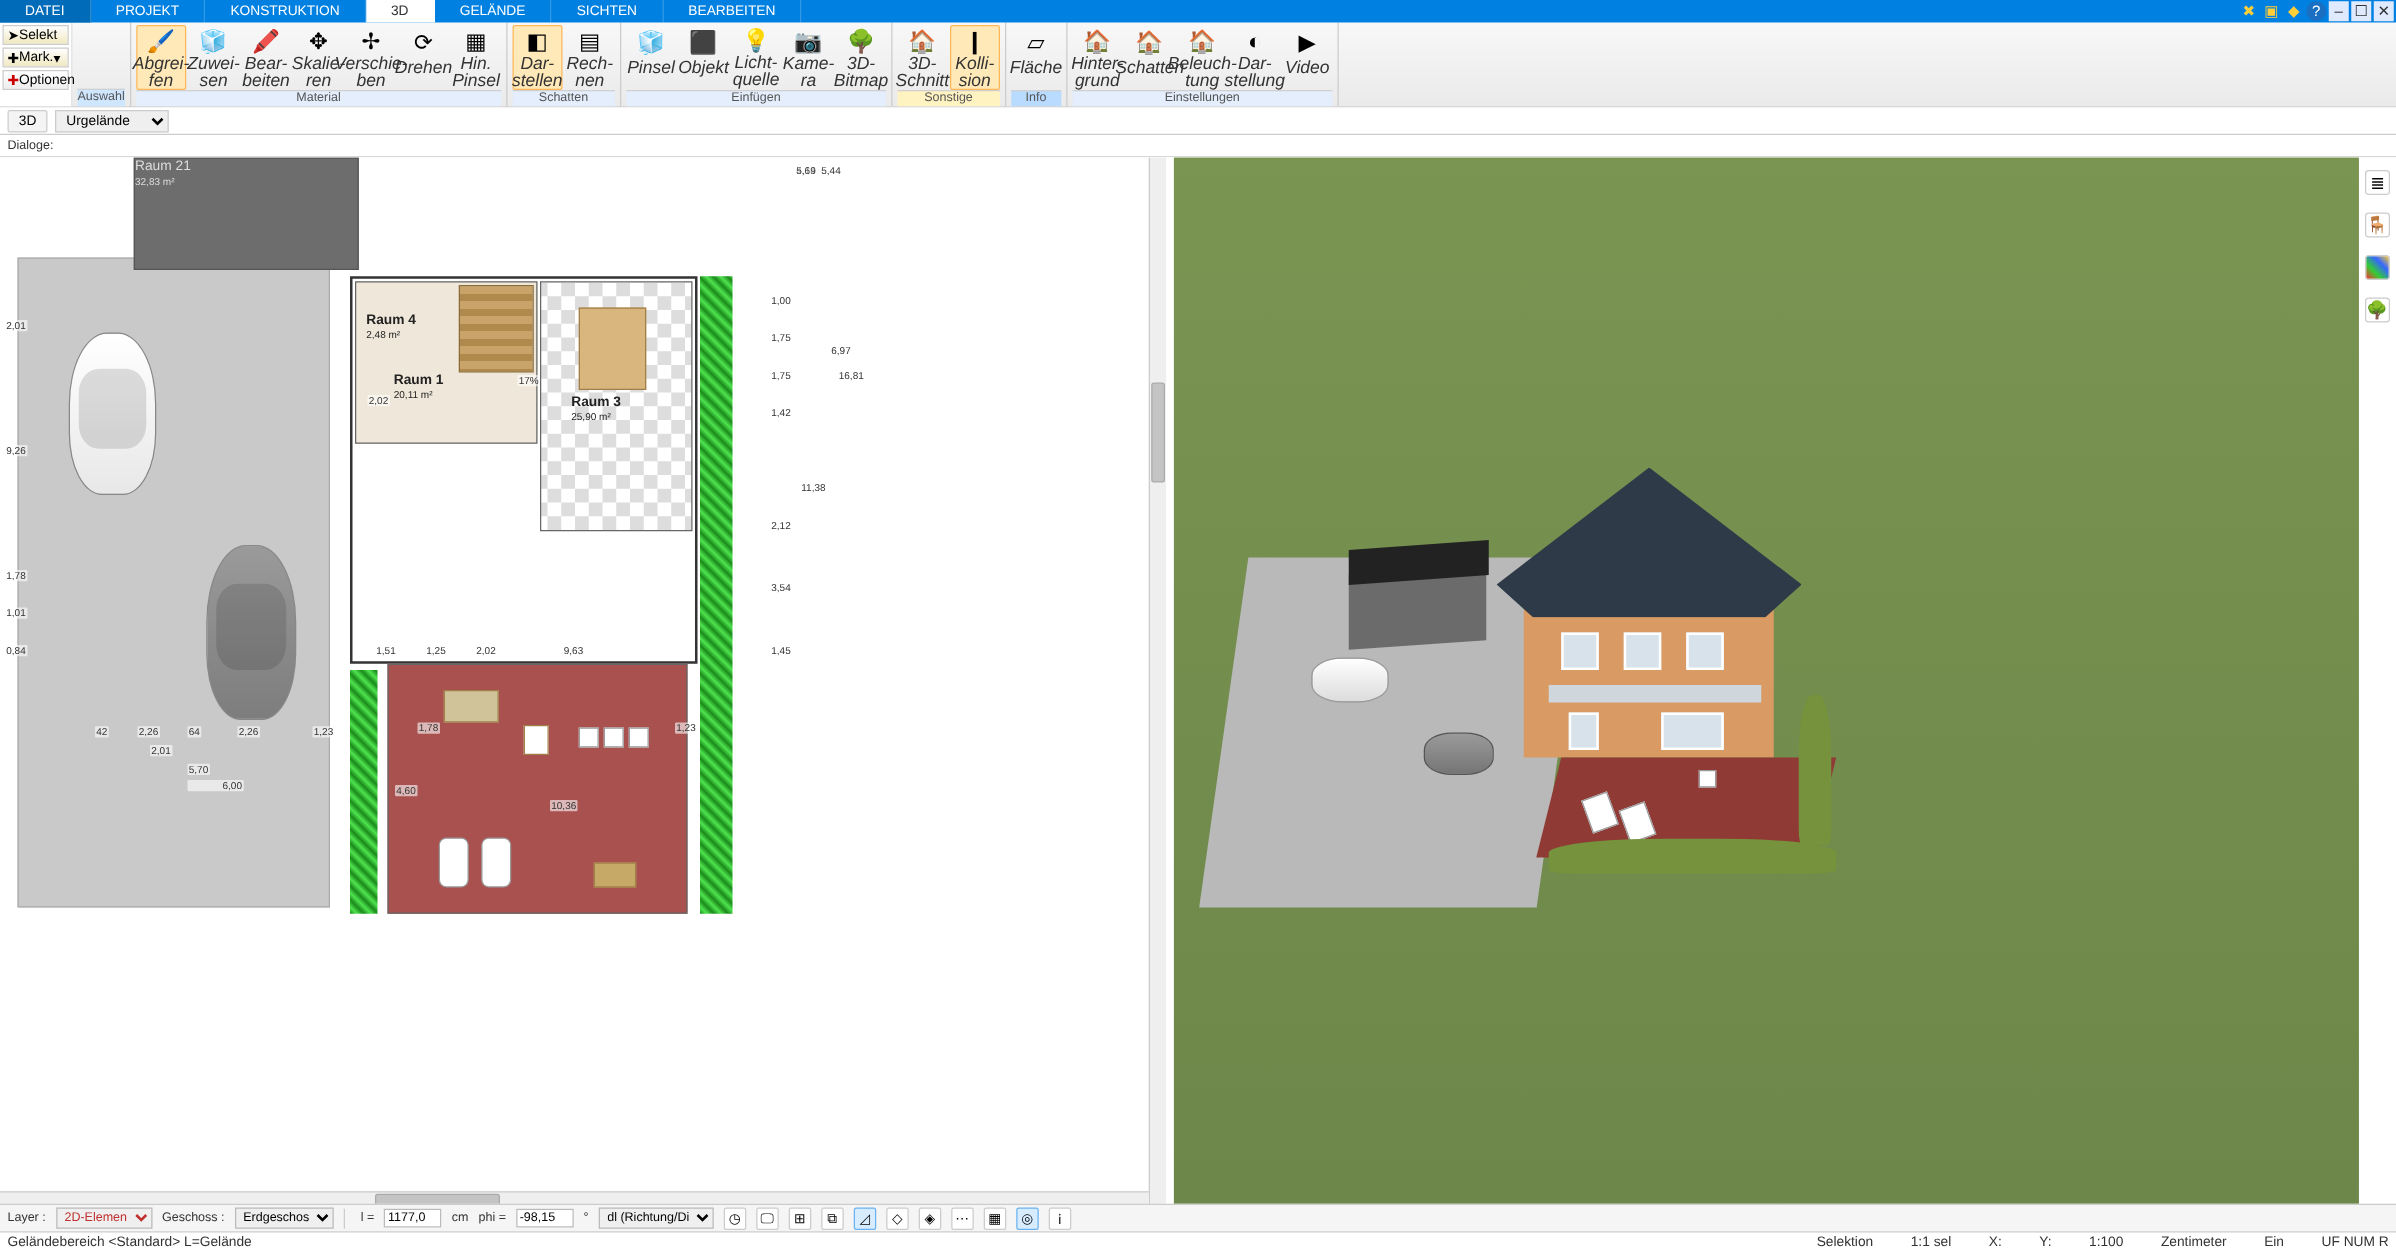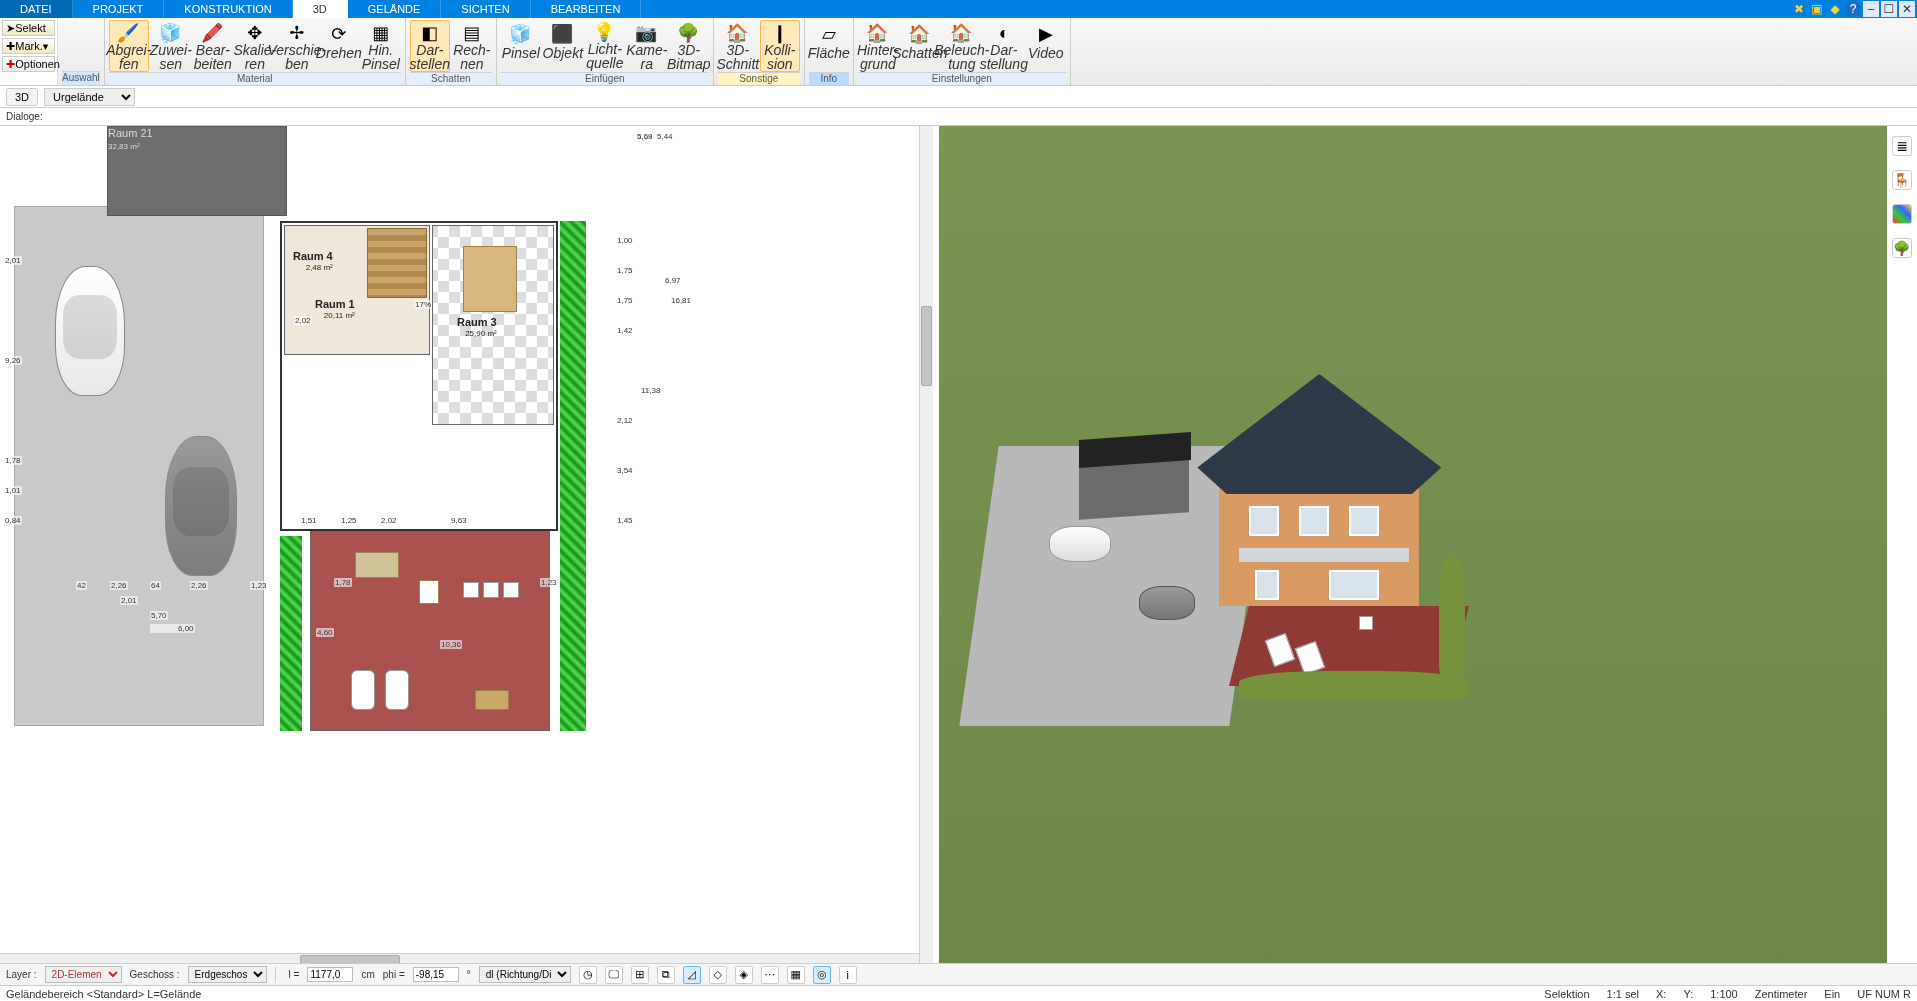--- a/index.html
+++ b/index.html
@@ -46,21 +46,21 @@
 .pane-2d .scroll-v .thumb{position:absolute; left:1px; right:1px; top:180px; height:80px; background:#c4c4c4; border:1px solid #aaa; border-radius:2px;}
 .pane-2d .scroll-h{position:absolute; left:0; right:14px; bottom:0; height:14px; background:#efefef; border-top:1px solid #ccc;}
 .pane-2d .scroll-h .thumb{position:absolute; top:1px; bottom:1px; left:300px; width:100px; background:#c4c4c4; border:1px solid #aaa; border-radius:2px;}
 
 
 .plan{ position:absolute; inset:0 14px 14px 0; background:#fff;}
 .grey-slab{position:absolute; background:#c9c9c9; border:1px solid #aaa;}
 .dark-slab{position:absolute; background:#6d6d6d; border:1px solid #555;margin-left:37px;}
 .building{position:absolute; background:#fff; border:2px solid #333;}
 .room{position:absolute; border:1px solid #666;}
-.room .rlabel{position:absolute; font-size:9px; font-weight:bold; color:#222;text-align:right;}
+.room .rlabel{position:absolute; font-size:9px; font-weight:bold; color:#222;}
 .tiles{ background: repeating-conic-gradient(#ddd 0 25%, #fff 0 50%) 50% / 22px 22px;}
 .brown{background:#8f8474;}
 .terra{background:#a8514e;}
 .car{position:absolute; border-radius:44% 44% 38% 38%; background:linear-gradient(#fff,#e8e8e8); border:1px solid #888;}
 .car.grey{background:linear-gradient(#9a9a9a,#7d7d7d);}
 .car::before{content:""; position:absolute; top:22%; left:10%; right:10%; height:50%; background:rgba(0,0,0,0.12); border-radius:30%;}
 .bush{position:absolute; background: repeating-linear-gradient(45deg,#1a8a1a,#4fe34f 4px,#1a8a1a 8px); }
 .dim{position:absolute; font-size:8px; color:#333; background:rgba(255,255,255,0.6); padding:0 1px; border-radius:1px;}
 .sofa{position:absolute; background:#b81f24; border:1px solid #7a0f12; border-radius:3px;}
 .table{position:absolute; background:#d9b67e; border:1px solid #a07f48;}
@@ -80,21 +80,21 @@
 .side-icons{position:absolute; right:4px; top:10px; width:22px; display:flex; flex-direction:column; gap:14px; align-items:center;}
 .side-icons .si{width:20px; height:20px; border:1px solid #ccc; border-radius:3px; display:flex; align-items:center; justify-content:center; font-size:14px; cursor:pointer; background:#fff;}
 
 
 .bottombar{ position:absolute; bottom:16px; left:0; right:0; height:22px; background:#f5f5f5; border-top:1px solid #ccc; display:flex; align-items:center; padding:0 6px; gap:8px;}
 .bottombar label{font-size:10px; color:#333;}
 .bottombar select,.bottombar input{font-size:10px; border:1px solid #bbb; padding:1px 2px;}
 .bottombar input{width:46px;}
 .bottombar .ticon{width:18px; height:18px; border:1px solid #ccc; border-radius:2px; display:flex; align-items:center; justify-content:center; cursor:pointer; background:#fff;}
 .bottombar .ticon.active{background:#d7ecff; border-color:#6bb3f0;}
-.statusbar{ position:absolute; bottom:0; left:0; right:0; height:16px; background:#fff; border-top:1px solid #ccc; display:flex; align-items:center; font-size:10px; color:#333; padding:0 6px; gap:17px;}
+.statusbar{ position:absolute; bottom:0; left:0; right:0; height:16px; background:#fff; border-top:1px solid #ccc; display:flex; align-items:center; font-size:10px; color:#333; padding:0 6px; gap:30px;}
 .statusbar .flex{flex:1;}
 </style>
 </head>
 <body>
 
 <div class="menu-bar">
   <div class="menu-item file">DATEI</div>
   <div class="menu-item">PROJEKT</div>
   <div class="menu-item">KONSTRUKTION</div>
   <div class="menu-item active">3D</div>

